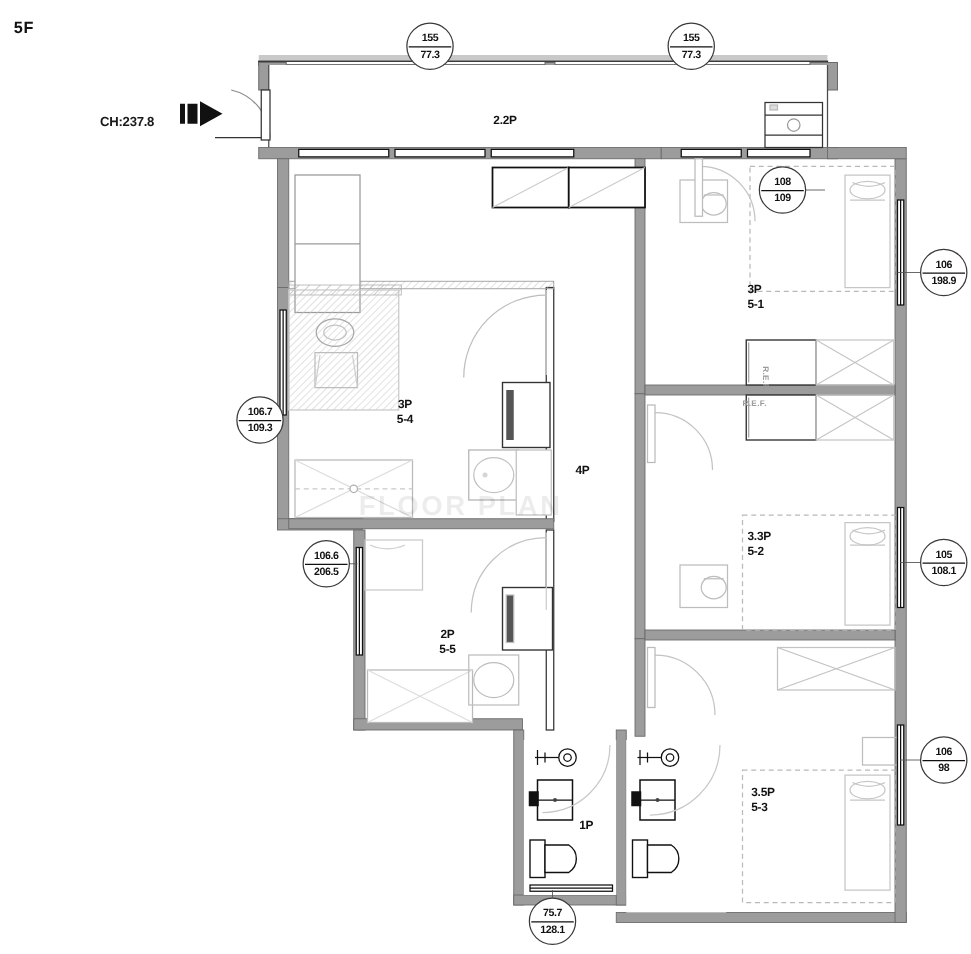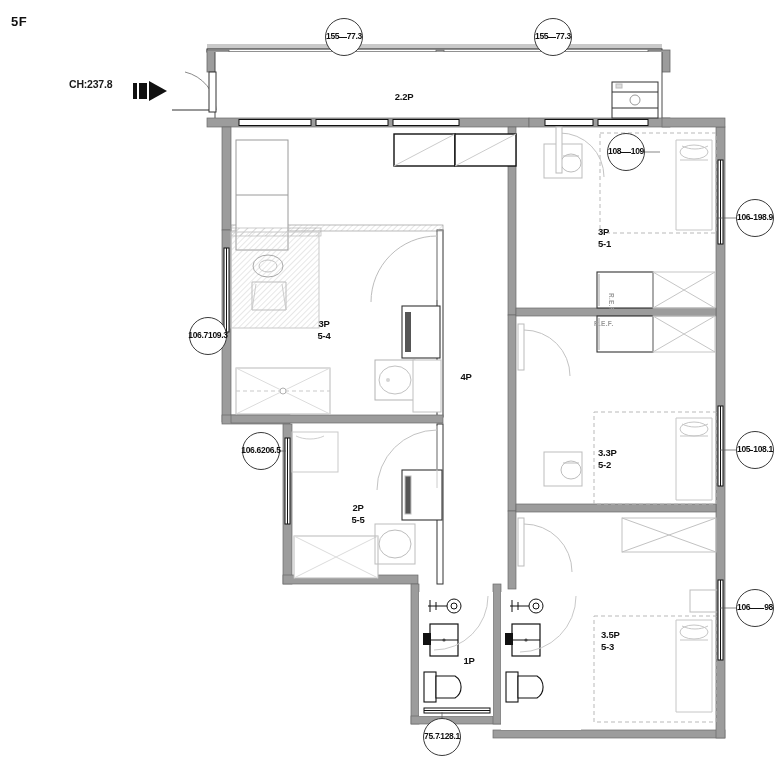--- a/index.html
+++ b/index.html
@@ -15,29 +15,29 @@
   #plan-svg{position:absolute;left:0;top:0;}
 
   
   .floor-label{
     position:absolute;left:11px;top:14px;
     font-size:13px;font-weight:700;letter-spacing:.5px;color:#111;
     user-select:none;
   }
 
   
-  .entry-wrap{position:absolute;left:69px;top:78px;display:flex;align-items:flex-start;gap:21px;}
+  .entry-wrap{position:absolute;left:80px;top:78px;display:flex;align-items:flex-end;gap:21px;}
   .entry-text{font-size:10.5px;font-weight:700;color:#1a1a1a;letter-spacing:-.2px;}
   .entry-arrow{position:relative;width:36px;height:26px;}
 
   
   .bubble{
     position:absolute;width:38px;height:38px;border-radius:50%;
     border:1px solid #3a3a3a;background:#fff;
-    display:flex;flex-direction:row;align-items:center;justify-content:center;
+    display:flex;flex-direction:column;align-items:center;justify-content:center;
     box-sizing:border-box;z-index:40;
   }
   .bubble .b-top,.bubble .b-bot{
     font-size:8.5px;line-height:9.5px;font-weight:700;color:#111;
     letter-spacing:-.3px;white-space:nowrap;
   }
   .bubble .b-rule{width:34px;height:1px;background:#111;margin:1px 0;}
 
   
   .rlabel{position:absolute;z-index:30;user-select:none;}
@@ -376,20 +376,21 @@
       <line x1="208" y1="336" x2="224" y2="336"></line>
       <line x1="272" y1="451" x2="286" y2="451"></line>
       <line x1="736" y1="450" x2="720" y2="450"></line>
       <line x1="736" y1="608" x2="720" y2="608"></line>
       <line x1="442" y1="718" x2="442" y2="712"></line>
     </g>
   </svg>
 
   <div class="floor-label">5F</div>
 
+  <div class="watermark">FLOOR PLAN</div>
 
   <div class="entry-wrap">
     <span class="entry-text">CH:237.8</span>
     <span class="entry-arrow">
       <svg width="36" height="26" viewBox="0 0 36 26">
         <rect x="0" y="5" width="4" height="16" fill="#111"></rect>
         <rect x="6" y="5" width="8" height="16" fill="#111"></rect>
         <path d="M16,3 L16,23 L34,13 Z" fill="#111"></path>
       </svg>
     </span>
@@ -451,21 +452,21 @@
         <div class="r1">3P</div>
         <div class="r2">5-1</div>
       </div>
       <div class="rlabel center" style="left: 324px; top: 318px; transform: translateX(-50%);">
         <div class="r1">3P</div>
         <div class="r2">5-4</div>
       </div>
       <div class="rlabel center" style="left: 466px; top: 371px; transform: translateX(-50%);">
         <div class="r1">4P</div>
       </div>
-      <div class="rlabel left" style="left: 598px; top: 424px; margin-top: 23px;">
+      <div class="rlabel left" style="left: 598px; top: 424px;">
         <div class="r1">3.3P</div>
         <div class="r2">5-2</div>
       </div>
       <div class="rlabel center" style="left: 358px; top: 502px; transform: translateX(-50%);">
         <div class="r1">2P</div>
         <div class="r2">5-5</div>
       </div>
       <div class="rlabel center" style="left: 457px; top: 655px; transform: translateX(-50%); margin-left: 12px;">
         <div class="r1">1P</div>
       </div>

